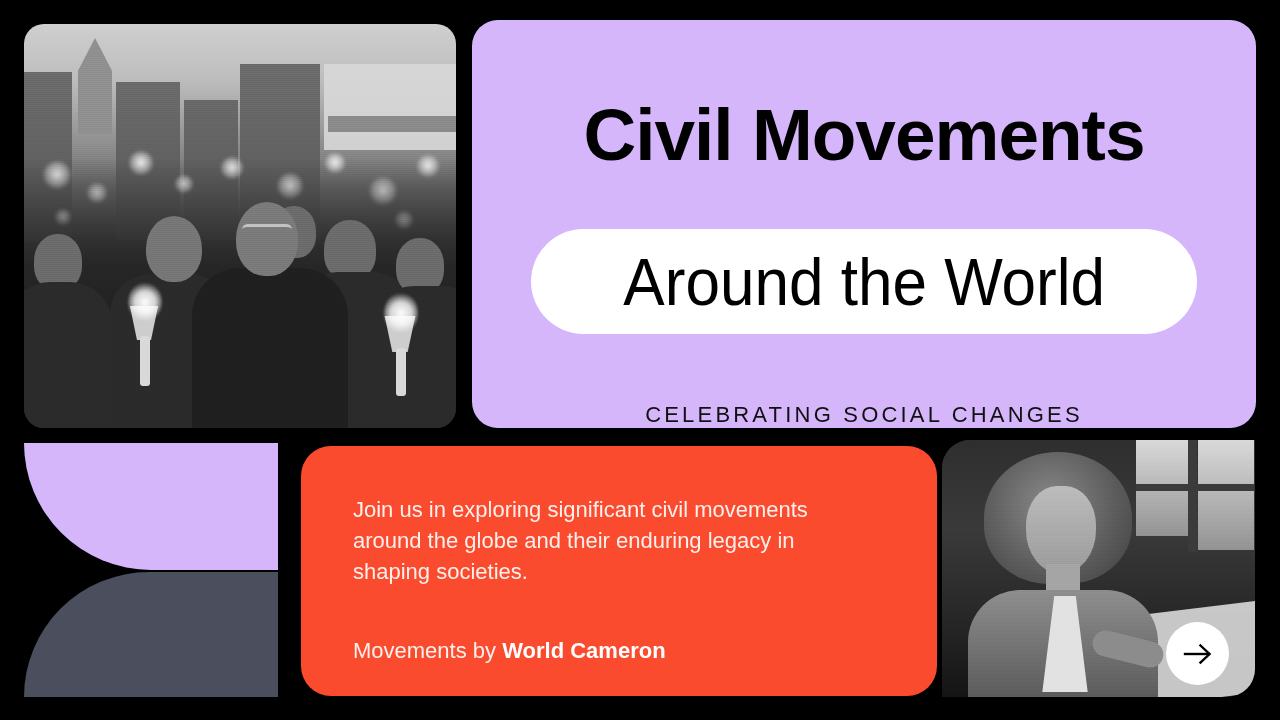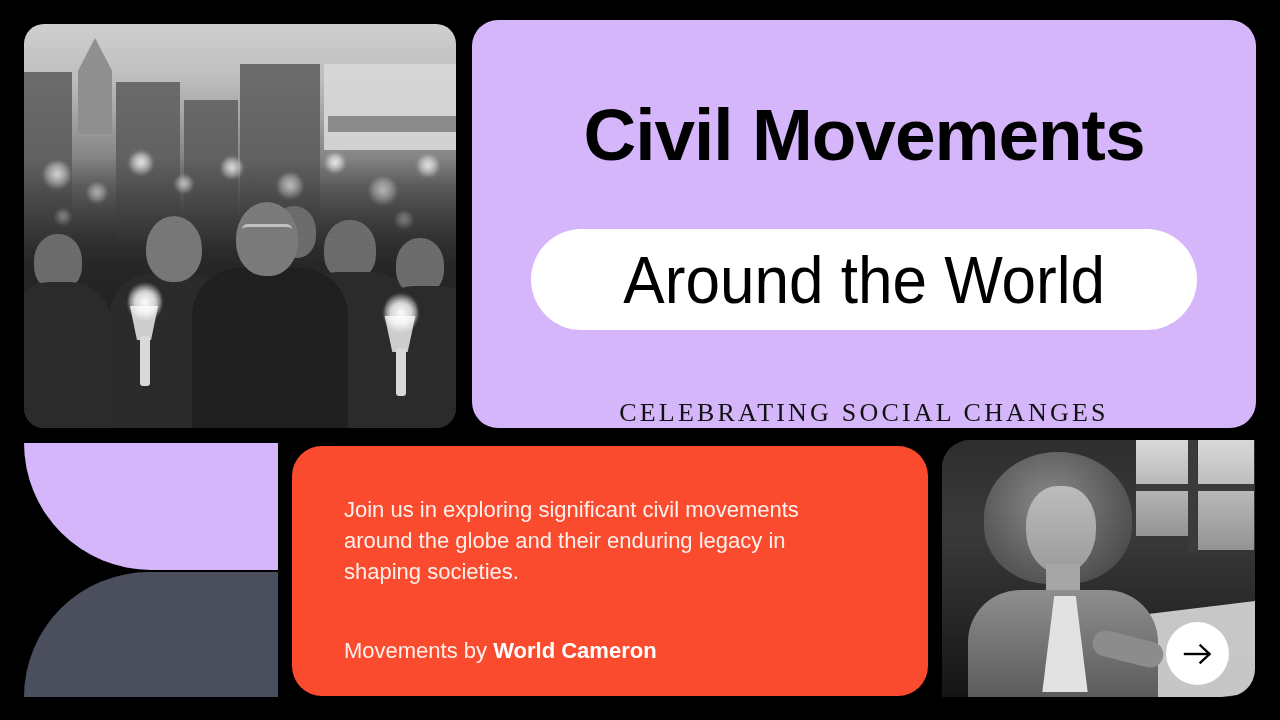--- a/index.html
+++ b/index.html
@@ -167,26 +167,25 @@
   .hero-pill-text {
     font-size:66px;
     font-weight:400;
     color:#000000;
     line-height:1;
     white-space:nowrap;
     transform:scaleX(.94);
   }
   .hero-sub {
     margin-top:20px;
-    font-size:26px;
+    font-size:22px;
     font-weight:400;
     color:#111111;
     letter-spacing:3.2px;
     white-space:nowrap;
-    font-family:Liberation Serif, serif;
   }
 
   
   .blob-purple {
     position:absolute;
     left:24px; top:443px;
     width:254px; height:127px;
     background:#d5b6fb;
     border-radius:0 0 0 170px;
   }
@@ -195,21 +194,21 @@
     position:absolute;
     left:24px; top:572px;
     width:254px; height:125px;
     background:#4b4e5c;
     border-radius:140px 0 0 0;
   }
 
   
   .card-orange {
     position:absolute;
-    left:292px; top:446px;
+    left:301px; top:446px;
     width:636px; height:250px;
     background:#fb4b2e;
     border-radius:30px;
     padding:48px 8px 0 52px;
   }
   .card-body {
     font-size:22px;
     line-height:31px;
     color:#fdf0ec;
     font-weight:400;

